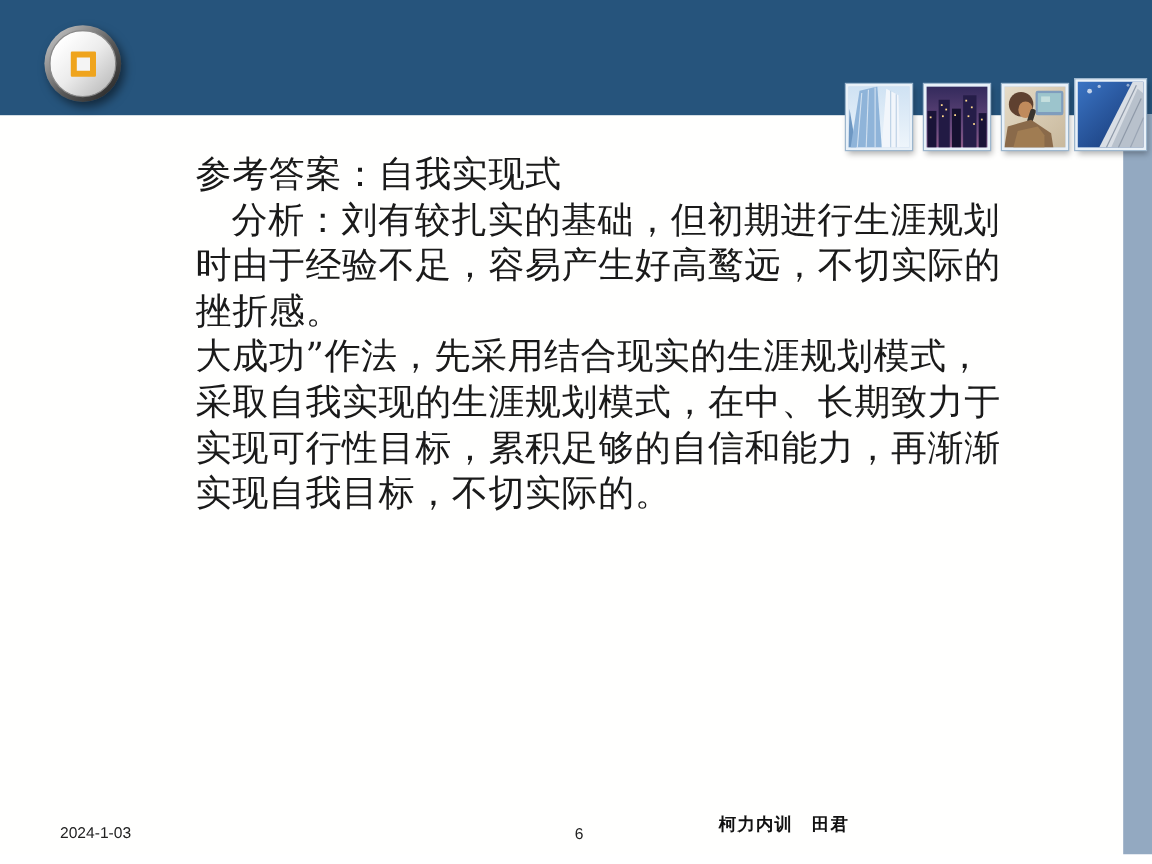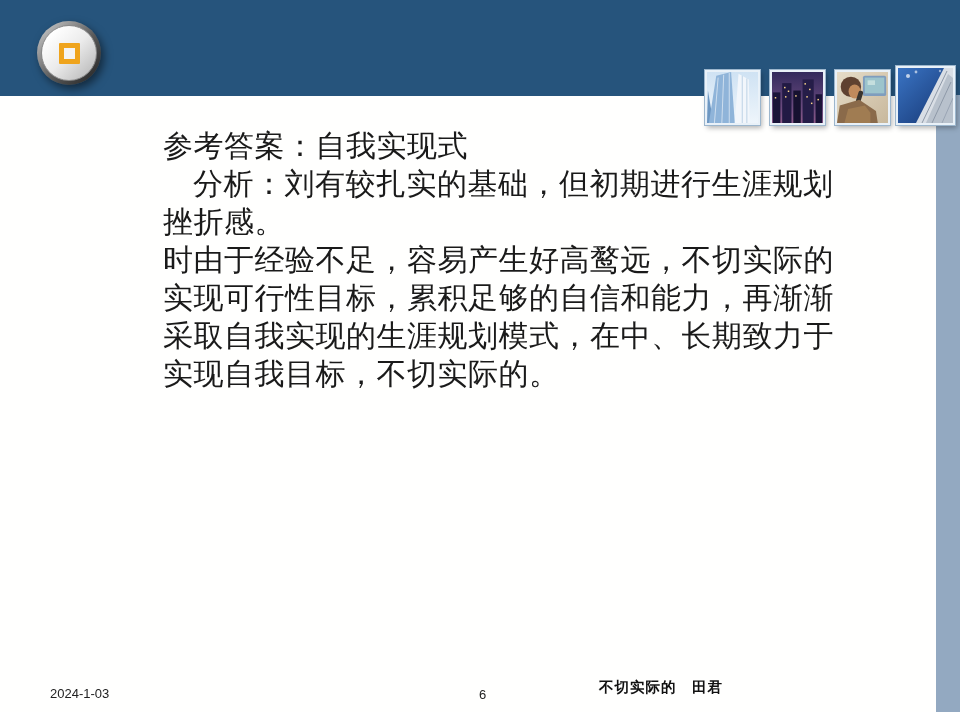--- a/index.html
+++ b/index.html
@@ -148,24 +148,25 @@
       <polygon points="28,55 50,6 55,10 55,55" fill="#b8c1cc"></polygon>
       <line x1="24" y1="55" x2="49" y2="3" stroke="#8e99a8" stroke-width="1"></line>
       <line x1="34" y1="55" x2="53" y2="14" stroke="#8e99a8" stroke-width="1"></line>
       <line x1="44" y1="55" x2="55" y2="30" stroke="#9aa5b4" stroke-width="1"></line>
     </svg>
   </div>
 
   <div class="textblock">
     <p>参考答案：自我实现式</p>
     <p class="ind">分析：刘有较扎实的基础，但初期进行生涯规划</p>
+    <p>时由于经验不足，容易产生好高鹜远，不切实际的</p>
     <p>挫折感。</p>
-    <p>时由于经验不足，容易产生好高鹜远，不切实际的</p>
+    <p>大成功”作法，先采用结合现实的生涯规划模式，</p>
+    <p>采取自我实现的生涯规划模式，在中、长期致力于</p>
     <p>实现可行性目标，累积足够的自信和能力，再渐渐</p>
-    <p>采取自我实现的生涯规划模式，在中、长期致力于</p>
     <p>实现自我目标，不切实际的。</p>
   </div>
 
   <div class="footer-date">2024-1-03</div>
   <div class="footer-page">6</div>
-  <div class="footer-credit">不切实际的　田君</div>
+  <div class="footer-credit">柯力内训　田君</div>
 
 </div>
 
 </body></html>

